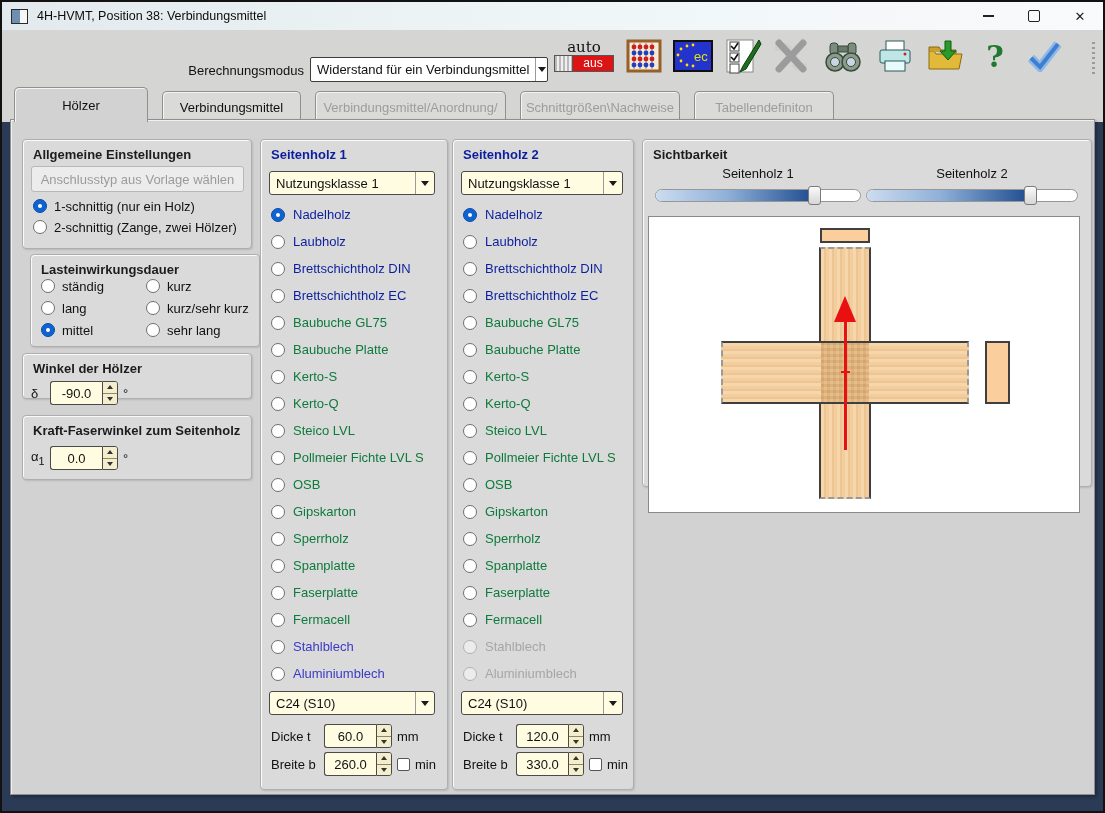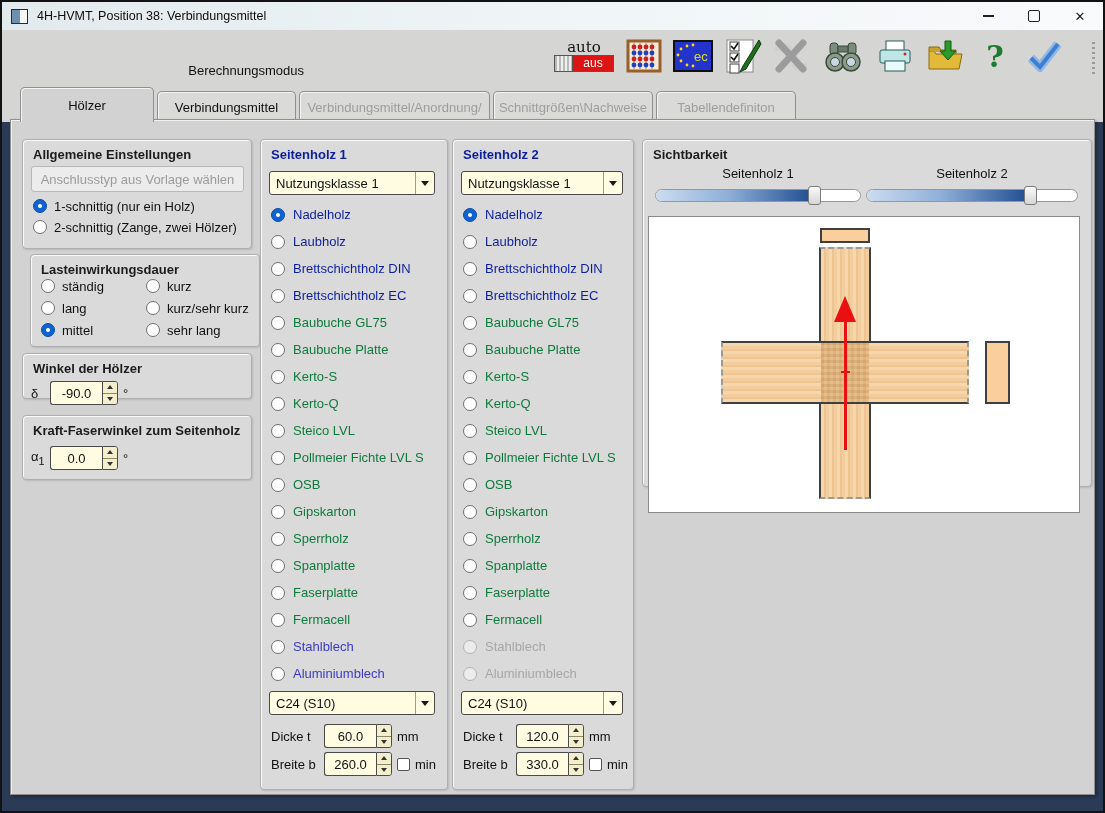--- a/index.html
+++ b/index.html
@@ -34,21 +34,21 @@
   .tbi{position:absolute;top:5px;width:42px;height:42px;display:flex;align-items:center;justify-content:center;}
   .ic-auto{display:flex;flex-direction:column;align-items:center;width:46px;}
   .ic-auto .a-top{font-family:"DejaVu Serif",serif;font-size:15px;line-height:14px;color:#111;}
   .a-bot{display:flex;border:1px solid #555;margin-top:1px;}
   .a-stripes{width:17px;height:15px;background:repeating-linear-gradient(90deg,#b9b9b9 0 2px,#efefef 2px 4px);border-right:1px solid #555;}
   .a-aus{background:#dd1414;color:#fff;font-size:12px;line-height:15px;padding:0 10px;}
   .ic-q{font-family:"DejaVu Serif",serif;font-weight:bold;font-size:30px;color:#1e7a2e;}
   .grip{position:absolute;left:1090px;top:10px;width:3px;height:34px;
     background:repeating-linear-gradient(0deg,#9a9a9a 0 2px,transparent 2px 5px);}
 
-  .tabs{position:absolute;left:18px;top:57px;height:35px;display:flex;align-items:flex-end;gap:3px;}
+  .tabs{position:absolute;left:12px;top:57px;height:35px;display:flex;align-items:flex-end;gap:14px;}
   .tab{height:31px;background:#dadad9;border:1px solid #8f8f8f;border-bottom:none;border-radius:5px 5px 0 0;
     box-shadow:inset 1px 1px 0 #f4f4f4;display:flex;align-items:center;justify-content:center;
     box-sizing:border-box;color:#111;}
   .tab.active{height:35px;background:#d2d2d2;position:relative;z-index:6;}
   .tab.disabled{color:#9d9d9d;}
 
   
   .page{position:absolute;left:8px;right:8px;top:117px;bottom:16px;background:#d2d2d2;
     border:1px solid #8f8f8f;box-shadow:inset 1px 1px 0 #f0f0f0,2px 2px 3px rgba(0,0,0,.3);}
   .group{position:absolute;background:#dadada;border:1px solid #aeaeae;border-radius:4px;
@@ -136,20 +136,26 @@
           <div class="gly-max"></div>
         </div>
       <div class="wbtn">
           <div class="gly-close">✕</div>
         </div>
     </div>
   </div>
 
   <div class="chrome">
     <div class="tb-label">Berechnungsmodus</div>
+    <div class="tb-combo">
+      <div class="ctxt">Widerstand für ein Verbindungsmittel</div>
+      <div class="cbtn">
+          <i class="tri-dn"></i>
+        </div>
+    </div>
 
     <div class="tbi" style="left:561px;">
       <div class="ic-auto">
         <div class="a-top">auto</div>
         <div class="a-bot">
             <span class="a-stripes"></span>
             <span class="a-aus">aus</span>
           </div>
       </div>
     </div>

